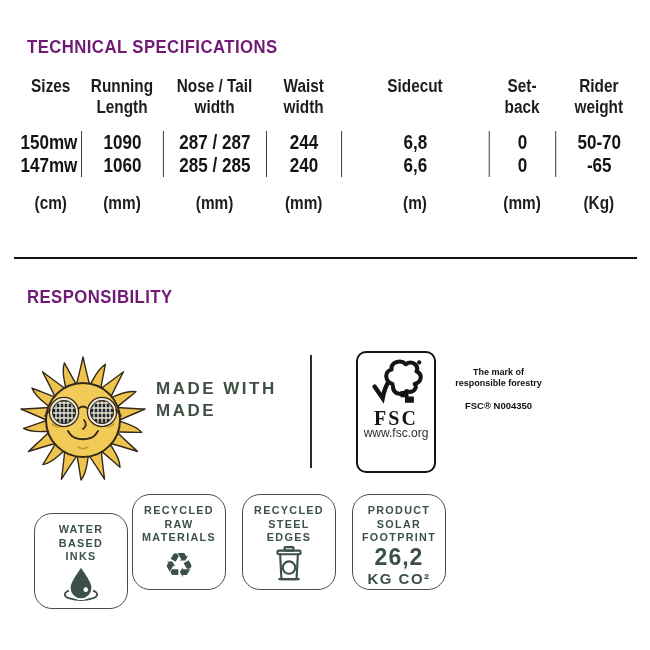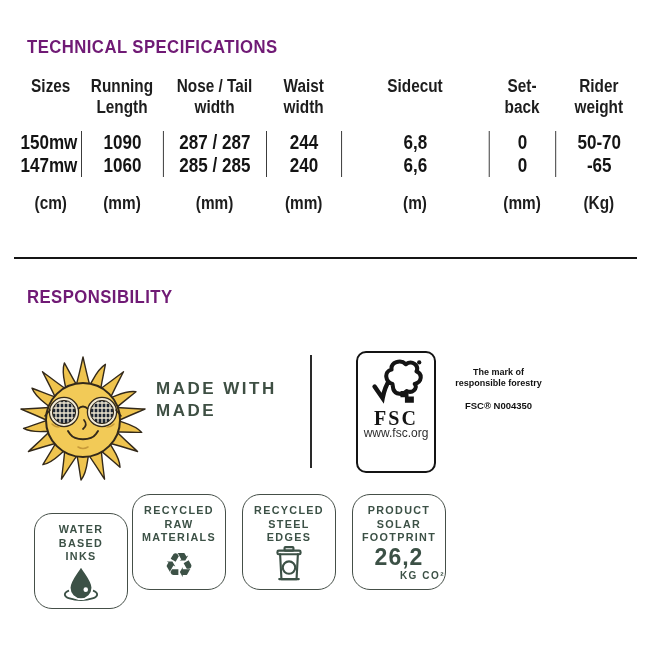--- a/index.html
+++ b/index.html
@@ -47,21 +47,21 @@
   
   .badge{position:absolute;top:494px;width:94px;height:96px;border:1.7px solid #454f48;
          border-radius:18px;box-sizing:border-box;text-align:center;}
   #badge-0{left:34px;margin-top:19px;} #badge-1{left:132px;} #badge-2{left:242px;} #badge-3{left:352px;}
   .badge-lines{padding-top:9px;font-size:10.8px;font-weight:bold;letter-spacing:1.3px;
                line-height:13.5px;color:#3c5146;}
   .badge-lines span{display:block;}
   .badge-icon{position:absolute;left:0;right:0;bottom:6px;display:flex;justify-content:center;}
   .recycle-glyph{font-family:"DejaVu Sans",sans-serif;font-size:34px;line-height:36px;color:#3c5146;}
   .badge-value{margin-top:0;font-size:23px;font-weight:bold;letter-spacing:1px;line-height:25px;color:#3c5146;}
-  .badge-unit{font-size:10px;font-weight:bold;letter-spacing:1.5px;color:#3c5146;text-align:right;}
+  .badge-unit{font-size:15px;font-weight:bold;letter-spacing:1.5px;color:#3c5146;}
 </style>
 </head>
 <body>
 
 <div class="page">
 
   <div class="h-title" id="tech-title">
     <span class="cond">TECHNICAL SPECIFICATIONS</span>
   </div>
 

